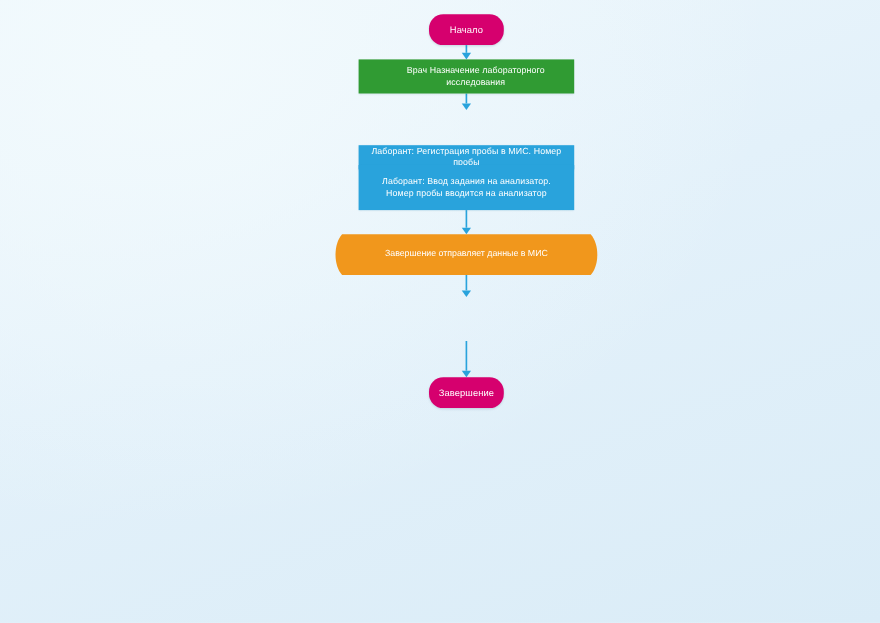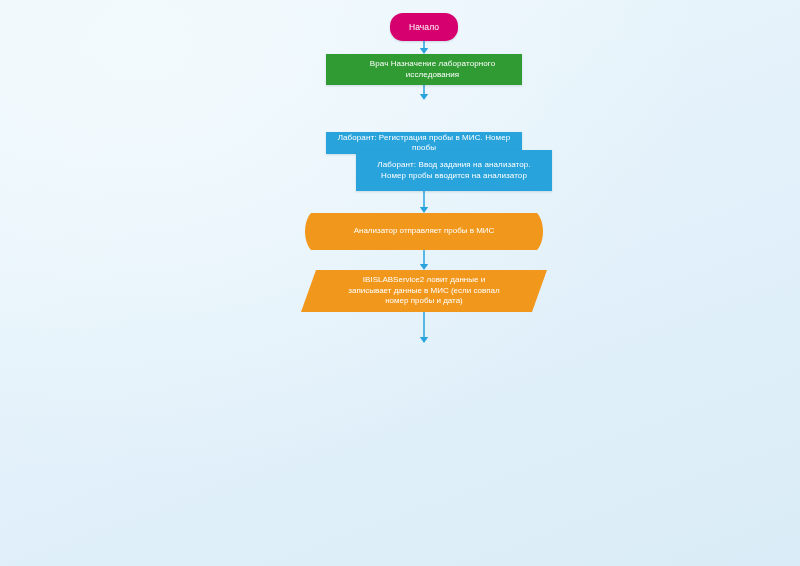--- a/index.html
+++ b/index.html
@@ -129,39 +129,34 @@
   </div>
 
   <div class="node process green" style="left:326px; top:54px; width:196px; height:31px;padding-left:17px;">
     <span class="lbl">Врач Назначение лабораторного исследования</span>
   </div>
 
   <div class="node process blue" style="left:326px; top:100px; width:196px; height:22px;margin-top:32px;">
     <span class="lbl">Лаборант: Регистрация пробы в МИС. Номер пробы</span>
   </div>
 
-  <div class="node process blue" style="left:326px; top:150px; width:196px; height:41px;margin-left:30px;">
+  <div class="node process blue" style="left:326px; top:150px; width:196px; height:41px;">
     <span class="lbl">Лаборант: Ввод задания на анализатор.
 Номер пробы вводится на анализатор</span>
   </div>
 
   <div class="shape-wrap" style="left:300px; top:211px; width:248px; height:41px;">
     <svg width="248" height="41" viewBox="0 0 248 41">
       <path d="M11,2
                C 3,11 3,30 11,39
                L 237,39
                C 245,30 245,11 237,2
                Z" fill="#f1971c"></path>
     </svg>
-    <div class="shape-label">Анализатор отправляет пробы в МИС</div>
+    <div class="shape-label">Завершение отправляет данные в МИС</div>
   </div>
 
-  <div class="shape-wrap" style="left:300px; top:269px; width:248px; height:44px;">
-    <svg width="248" height="44" viewBox="0 0 248 44">
-      <path d="M16,1 L247,1 L232,43 L1,43 Z" fill="#f1971c"></path>
-    </svg>
-    <div class="shape-label">IBISLABService2 ловит данные и
-записывает данные в МИС (если совпал
-номер пробы и дата)</div>
+
+  <div class="node terminator" style="left:390px; top:343px; width:68px; height:28px;">
+    <span class="lbl">Завершение</span>
   </div>
-
 
 </div>
 
 </body></html>

